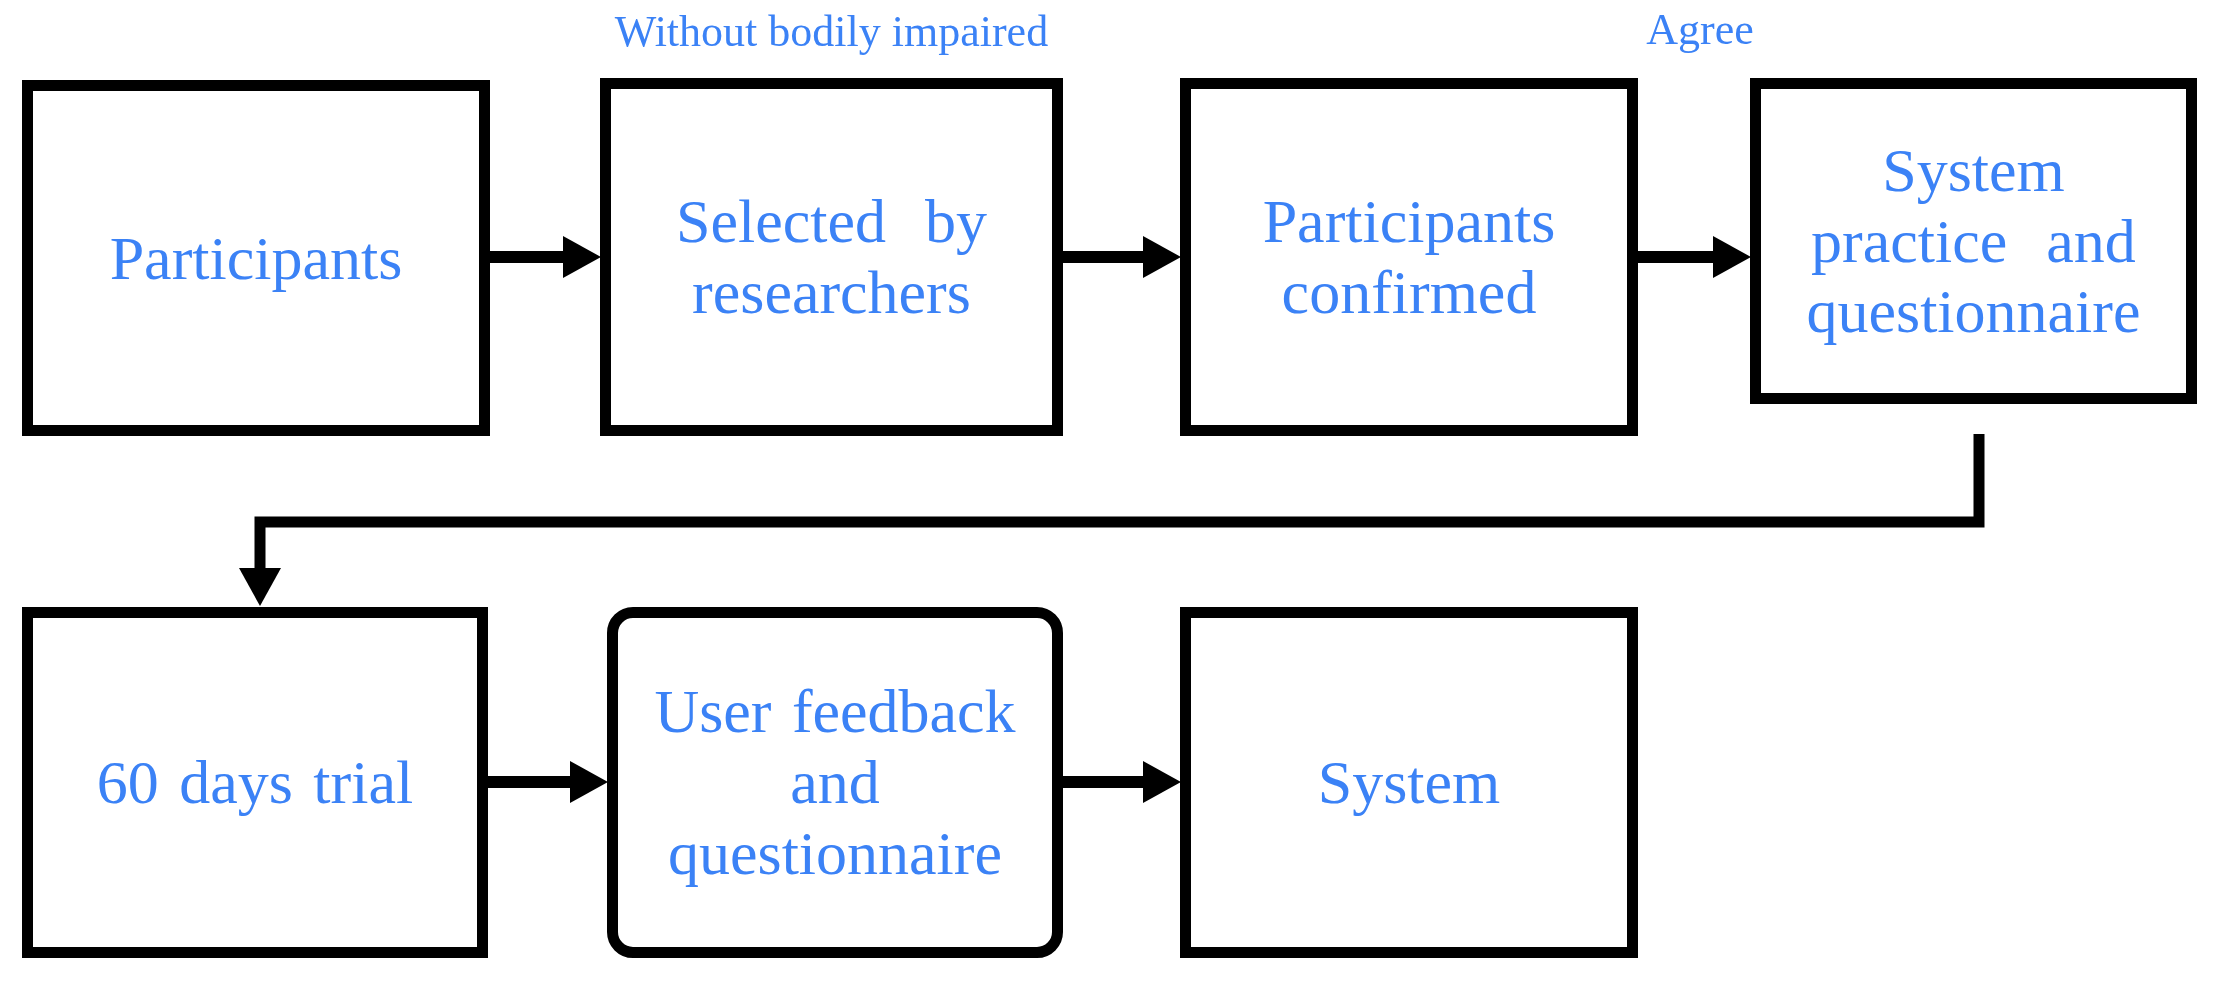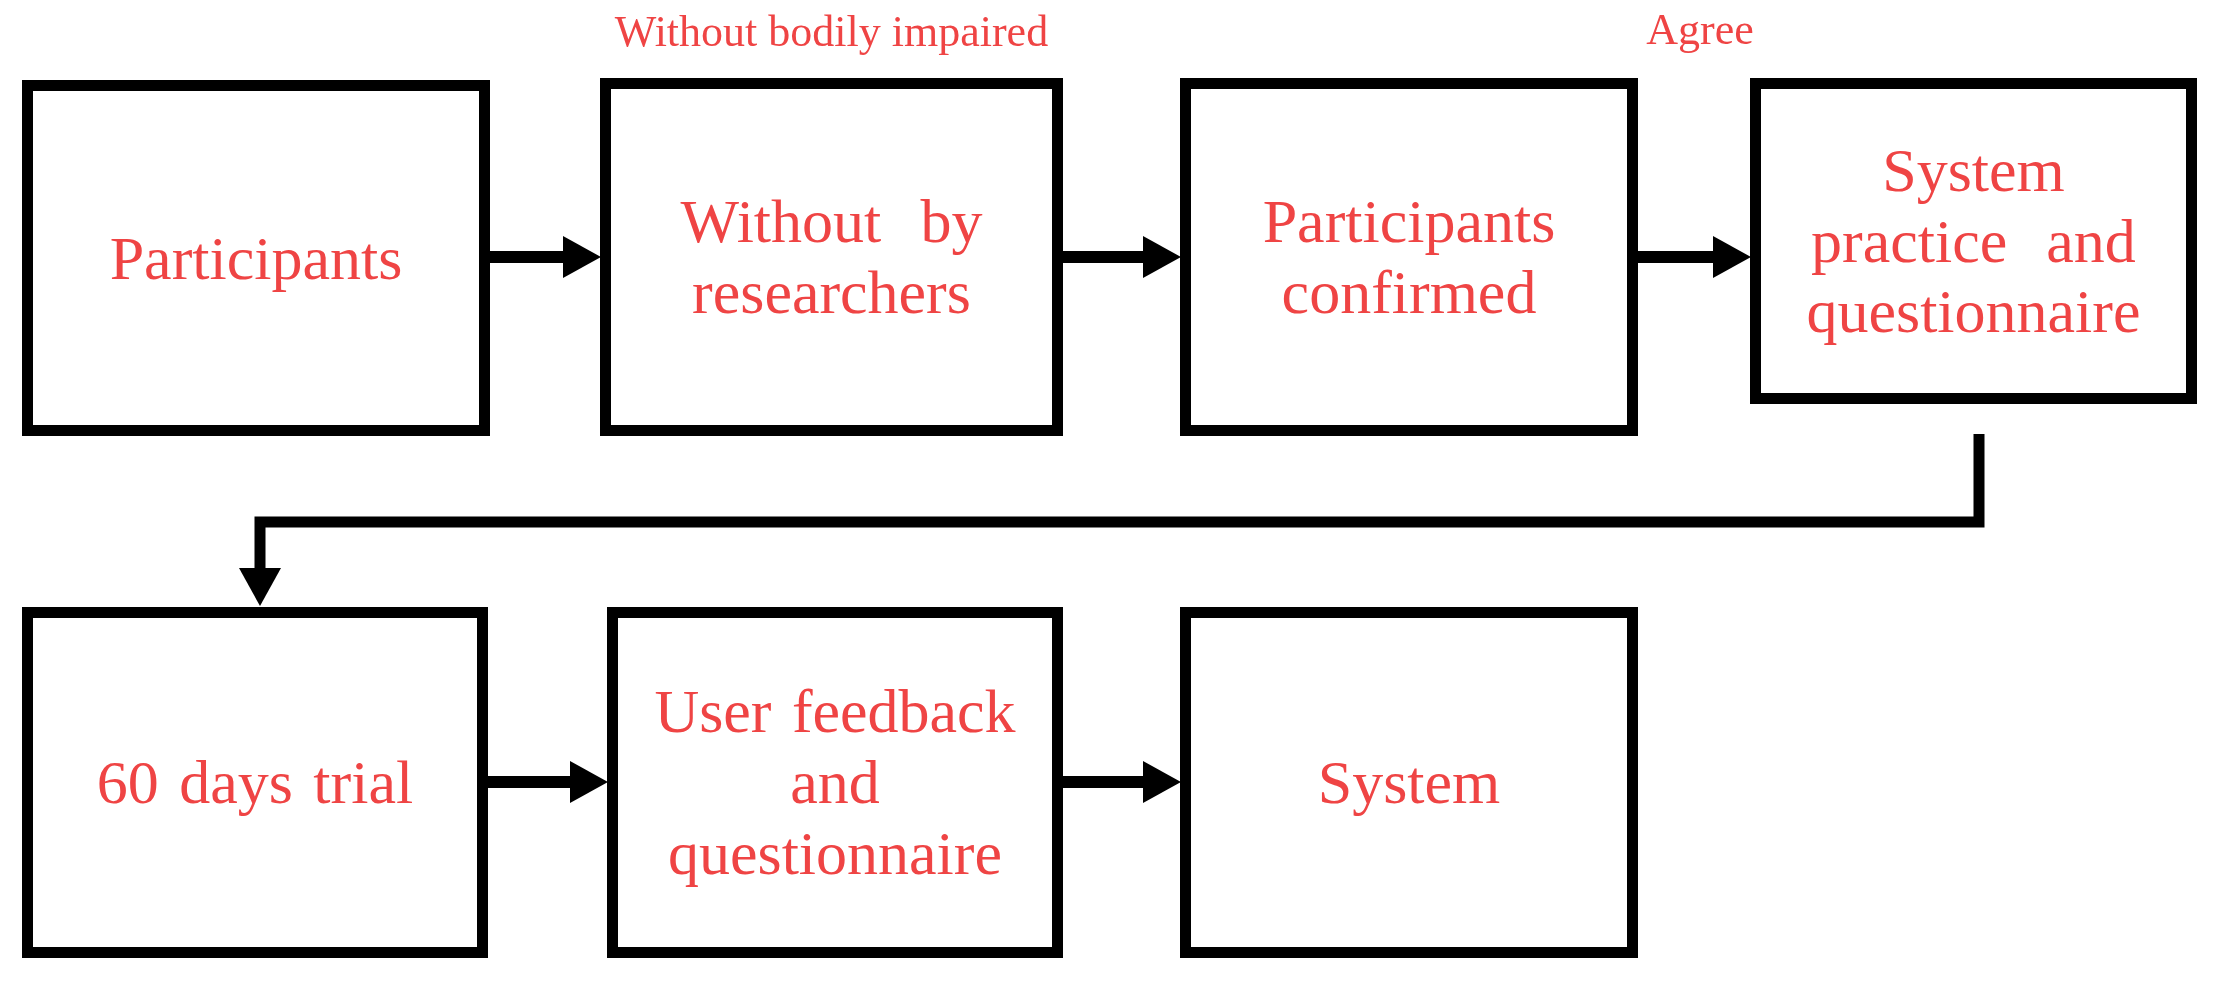--- a/index.html
+++ b/index.html
@@ -6,21 +6,21 @@
     margin: 0;
     padding: 0;
     background: #ffffff;
   }
   .canvas {
     position: relative;
     width: 2237px;
     height: 985px;
     background: #ffffff;
     font-family: "Liberation Serif", "DejaVu Serif", serif;
-    color: #ef4444;
+    color: #3b82f6;
     overflow: hidden;
   }
   .connectors {
     position: absolute;
     left: 0;
     top: 0;
     width: 2237px;
     height: 985px;
   }
   .node {
@@ -41,21 +41,21 @@
   }
   .node .label.wide-spacing {
     word-spacing: 0.38em;
   }
   
   .n-participants            { left: 22px;   top: 80px;  width: 468px; height: 356px; }
   .n-selected-by-researchers { left: 600px;  top: 78px;  width: 463px; height: 358px; }
   .n-participants-confirmed  { left: 1180px; top: 78px;  width: 458px; height: 358px; }
   .n-system-practice         { left: 1750px; top: 78px;  width: 447px; height: 326px; }
   .n-60-days-trial           { left: 22px;   top: 607px; width: 466px; height: 351px; }
-  .n-user-feedback           { left: 607px;  top: 607px; width: 456px; height: 351px; }
+  .n-user-feedback           { left: 607px;  top: 607px; width: 456px; height: 351px; border-radius: 26px; }
   .n-finish                  { left: 1180px; top: 607px; width: 458px; height: 351px; }
 
   .edge-label {
     position: absolute;
     font-size: 44px;
     line-height: 1.1;
     text-align: center;
     white-space: nowrap;
   }
   .el-without { left: 600px;  top: 8px; width: 463px; }
@@ -97,21 +97,21 @@
   </svg>
 
   <div class="edge-label el-without">Without bodily impaired</div>
   <div class="edge-label el-agree">Agree</div>
 
   <div class="node n-participants">
     <span class="label">Participants</span>
   </div>
 
   <div class="node n-selected-by-researchers">
-    <span class="label wide-spacing">Without by
+    <span class="label wide-spacing">Selected by
 researchers</span>
   </div>
 
   <div class="node n-participants-confirmed">
     <span class="label">Participants
 confirmed</span>
   </div>
 
   <div class="node n-system-practice">
     <span class="label wide-spacing">System

